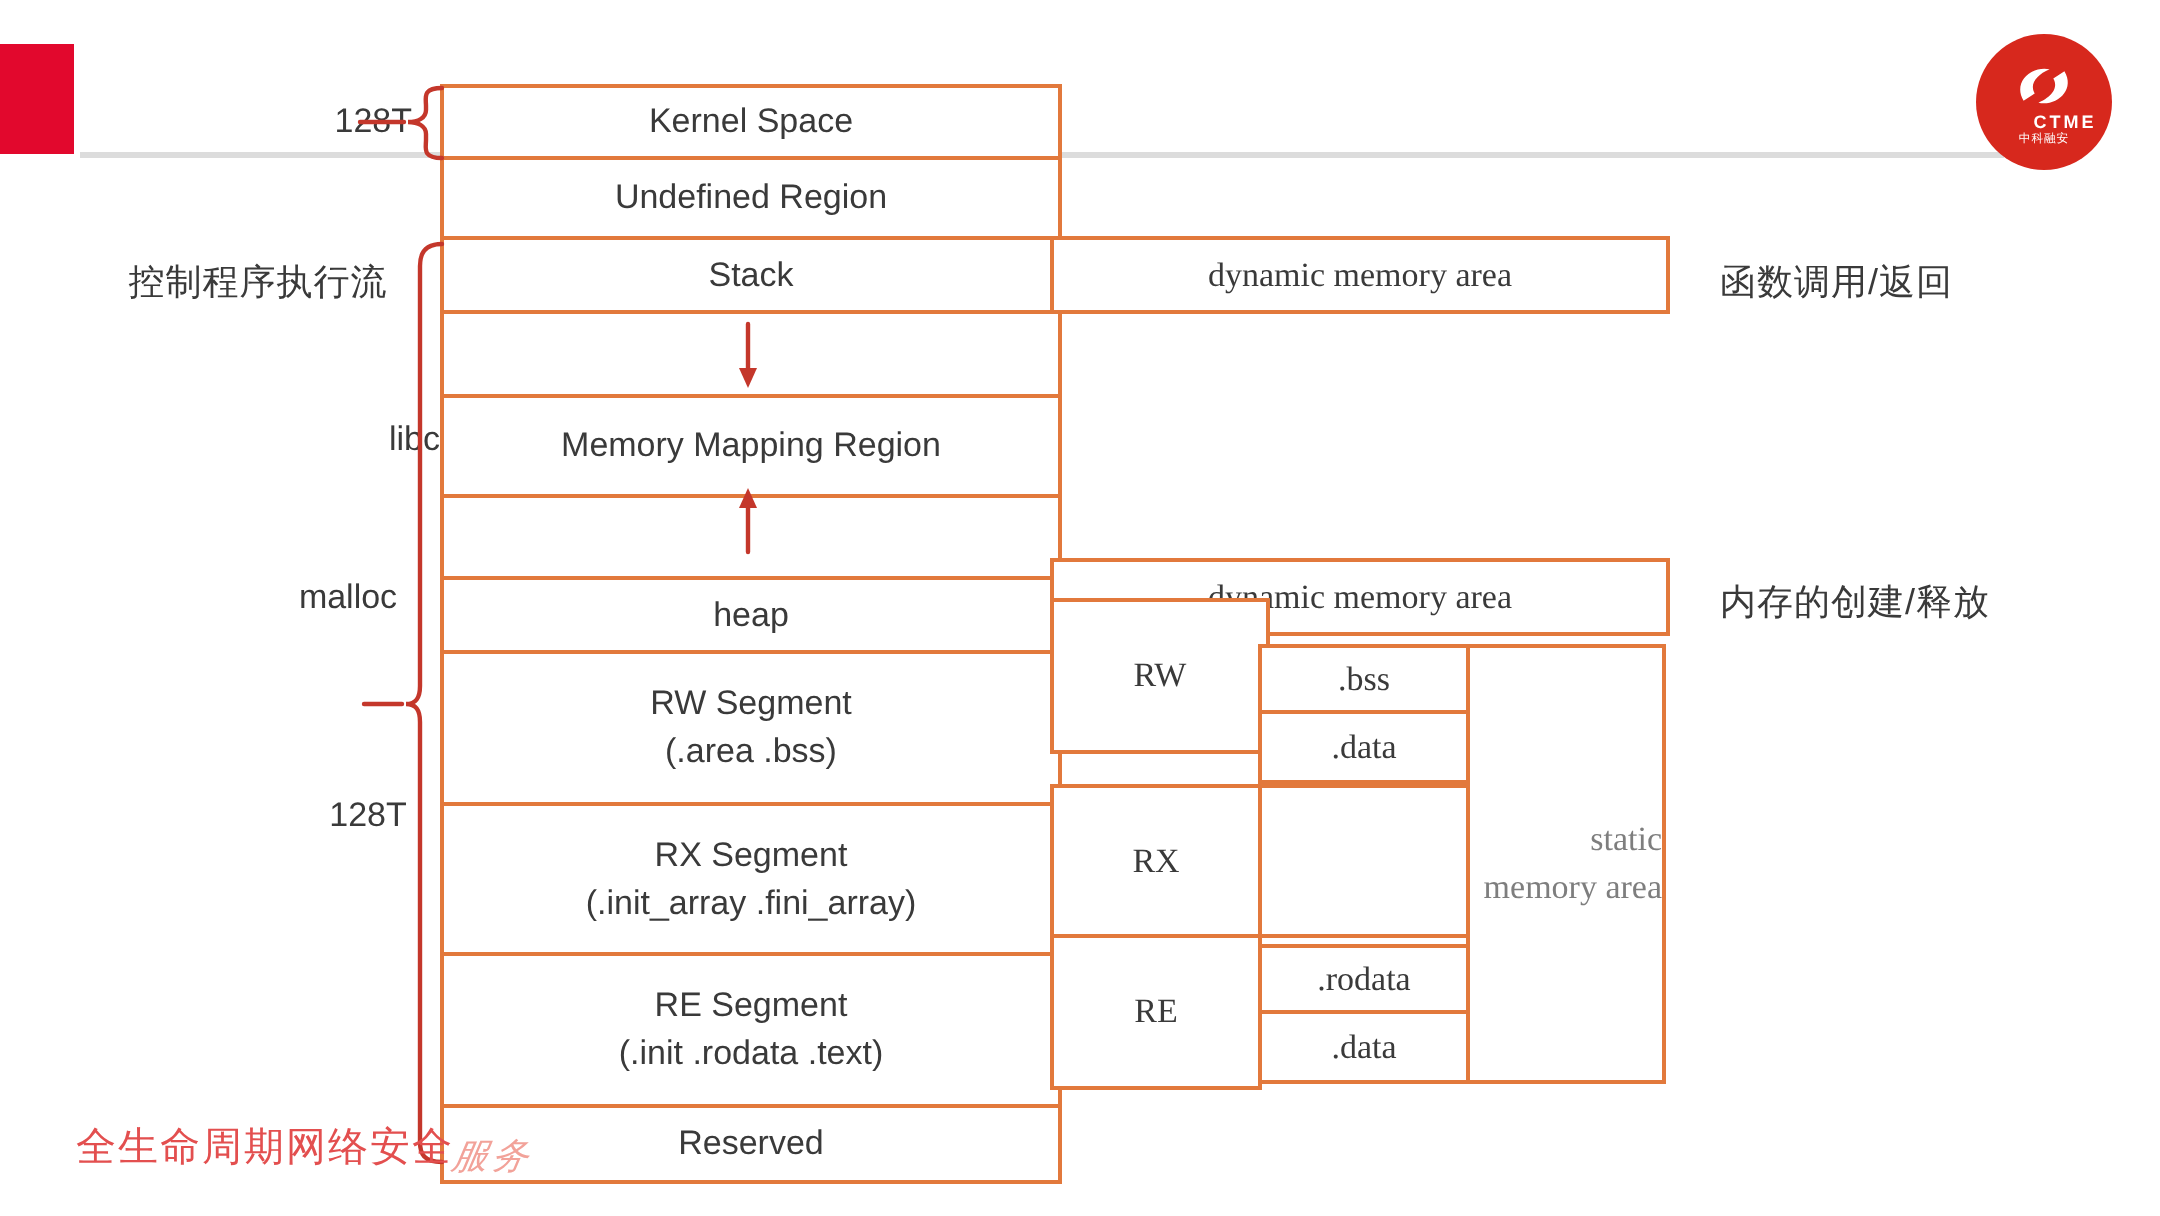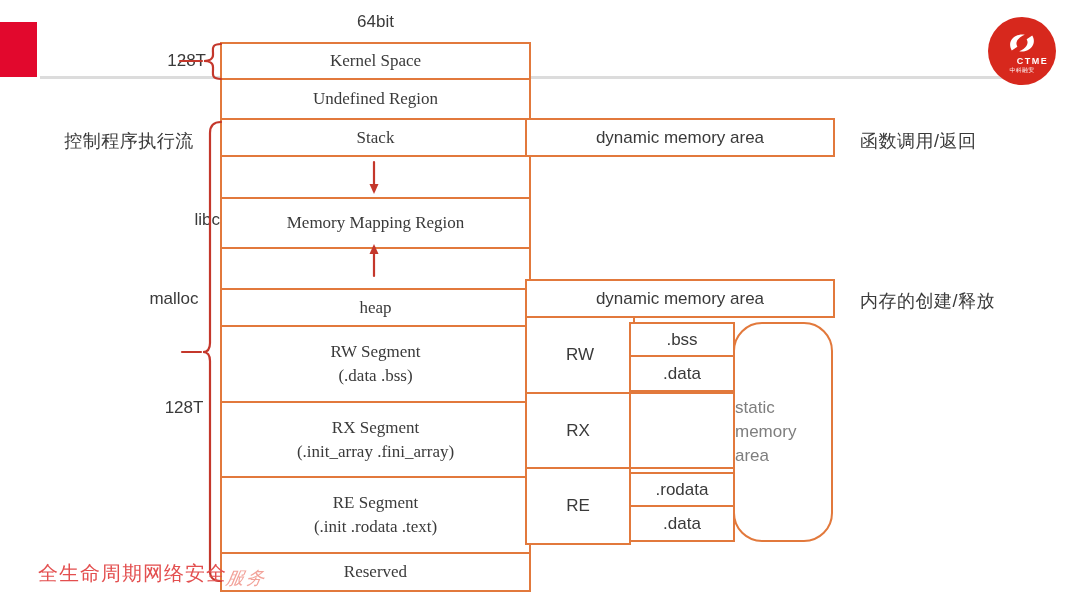--- a/index.html
+++ b/index.html
@@ -14,26 +14,26 @@
         z-index:6;display:flex;flex-direction:column;align-items:center;justify-content:center;}
   .logo .swirl{width:38px;height:26px;margin-top:2px;}
   .logo .logo-text{color:#fff;font-size:9px;font-weight:bold;letter-spacing:1.5px;line-height:10px;margin-left:21px;}
   .logo .logo-sub{color:#fff;font-size:6.5px;letter-spacing:.5px;line-height:8px;transform:scale(.9);}
   
   .top-label{left:220px;top:12px;width:311px;text-align:center;font-size:17px;z-index:3;}
   
   .col{left:220px;top:42px;width:311px;border:2px solid #E2793C;background:#fff;z-index:2;
        display:flex;flex-direction:column;}
   .row{box-sizing:border-box;border-bottom:2px solid #E2793C;display:flex;flex-direction:column;
-       align-items:center;justify-content:center;font-size:17px;line-height:24px;text-align:right;font-family:Liberation Serif, serif;}
+       align-items:center;justify-content:center;font-size:17px;line-height:24px;text-align:right;}
   .row:last-child{border-bottom:none;}
   
   .obox{border:2px solid #E2793C;background:#fff;display:flex;align-items:center;justify-content:center;
-        font-size:17px;text-align:left;z-index:2;}
-  .muted{color:#7E7E7E;line-height:24px;border-radius:29px;}
+        font-size:17px;text-align:right;z-index:2;font-family:Liberation Serif, serif;}
+  .muted{color:#7E7E7E;line-height:24px;}
   
   .lbl{font-size:17px;z-index:3;margin-left:28px;}
   .zh{font-size:18px;z-index:3;letter-spacing:.5px;}
   
   .footer{left:38px;top:560px;font-size:20px;color:#E34F4F;z-index:5;white-space:nowrap;letter-spacing:1px;}
   .footer .suffix{display:inline-block;font-style:italic;font-size:18px;color:#ef8b80;
                   transform:skewX(-10deg) translateY(4px);opacity:.8;letter-spacing:2px;}
   svg.overlay{position:absolute;left:0;top:0;z-index:4;pointer-events:none;}
 </style>
 </head>
@@ -46,21 +46,20 @@
 
   <div class="abs logo">
     <svg class="swirl" viewBox="0 0 40 28">
       <path d="M9 22 C 3 12, 13 3, 23 5 C 16 8, 12 13, 15 18 Z" fill="#ffffff"></path>
       <path d="M31 6 C 37 16, 27 25, 17 23 C 24 20, 28 15, 25 10 Z" fill="#ffffff"></path>
     </svg>
     <div class="logo-text">CTME</div>
     <div class="logo-sub">中科融安</div>
   </div>
 
-  <div class="abs top-label">64bit</div>
 
   <div class="abs col">
     <div class="row" style="height:36px">
       <span>Kernel Space</span>
     </div>
     <div class="row" style="height:40px">
       <span>Undefined Region</span>
     </div>
     <div class="row" style="height:37px">
       <span>Stack</span>
@@ -68,21 +67,21 @@
     <div class="row" style="height:42px"></div>
     <div class="row" style="height:50px">
       <span>Memory Mapping Region</span>
     </div>
     <div class="row" style="height:41px"></div>
     <div class="row" style="height:37px">
       <span>heap</span>
     </div>
     <div class="row" style="height:76px">
       <span>RW Segment</span>
-      <span>(.data .bss)</span>
+      <span>(.area .bss)</span>
     </div>
     <div class="row" style="height:75px">
       <span>RX Segment</span>
       <span>(.init_array .fini_array)</span>
     </div>
     <div class="row" style="height:76px">
       <span>RE Segment</span>
       <span>(.init .rodata .text)</span>
     </div>
     <div class="row" style="height:36px">
@@ -90,21 +89,21 @@
     </div>
   </div>
 
   <div class="abs obox" style="left:525px;top:118px;width:310px;height:39px">
     <span>dynamic memory area</span>
   </div>
   <div class="abs obox" style="left:525px;top:279px;width:310px;height:39px">
     <span>dynamic memory area</span>
   </div>
 
-  <div class="abs obox" style="left:525px;top:316px;width:110px;height:78px">
+  <div class="abs obox" style="left:525px;top:299px;width:110px;height:78px">
     <span>RW</span>
   </div>
   <div class="abs obox" style="left:525px;top:392px;width:106px;height:77px">
     <span>RX</span>
   </div>
   <div class="abs obox" style="left:525px;top:467px;width:106px;height:78px">
     <span>RE</span>
   </div>
 
   <div class="abs obox" style="left:629px;top:355px;width:106px;height:37px">

